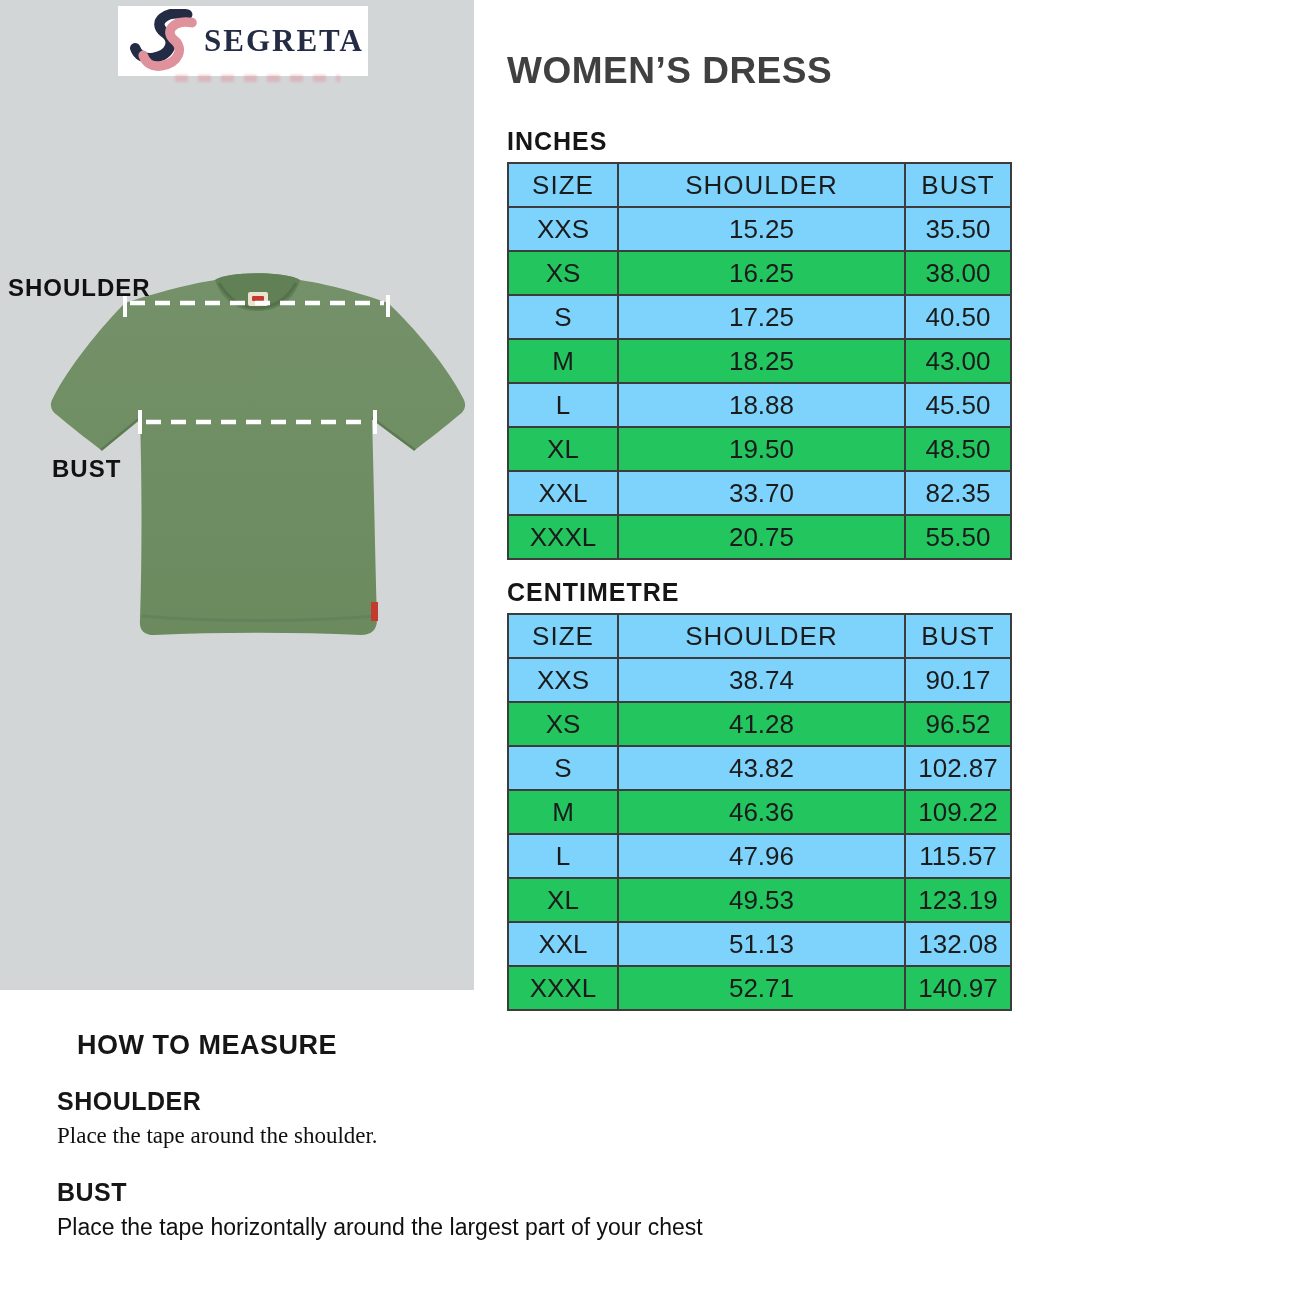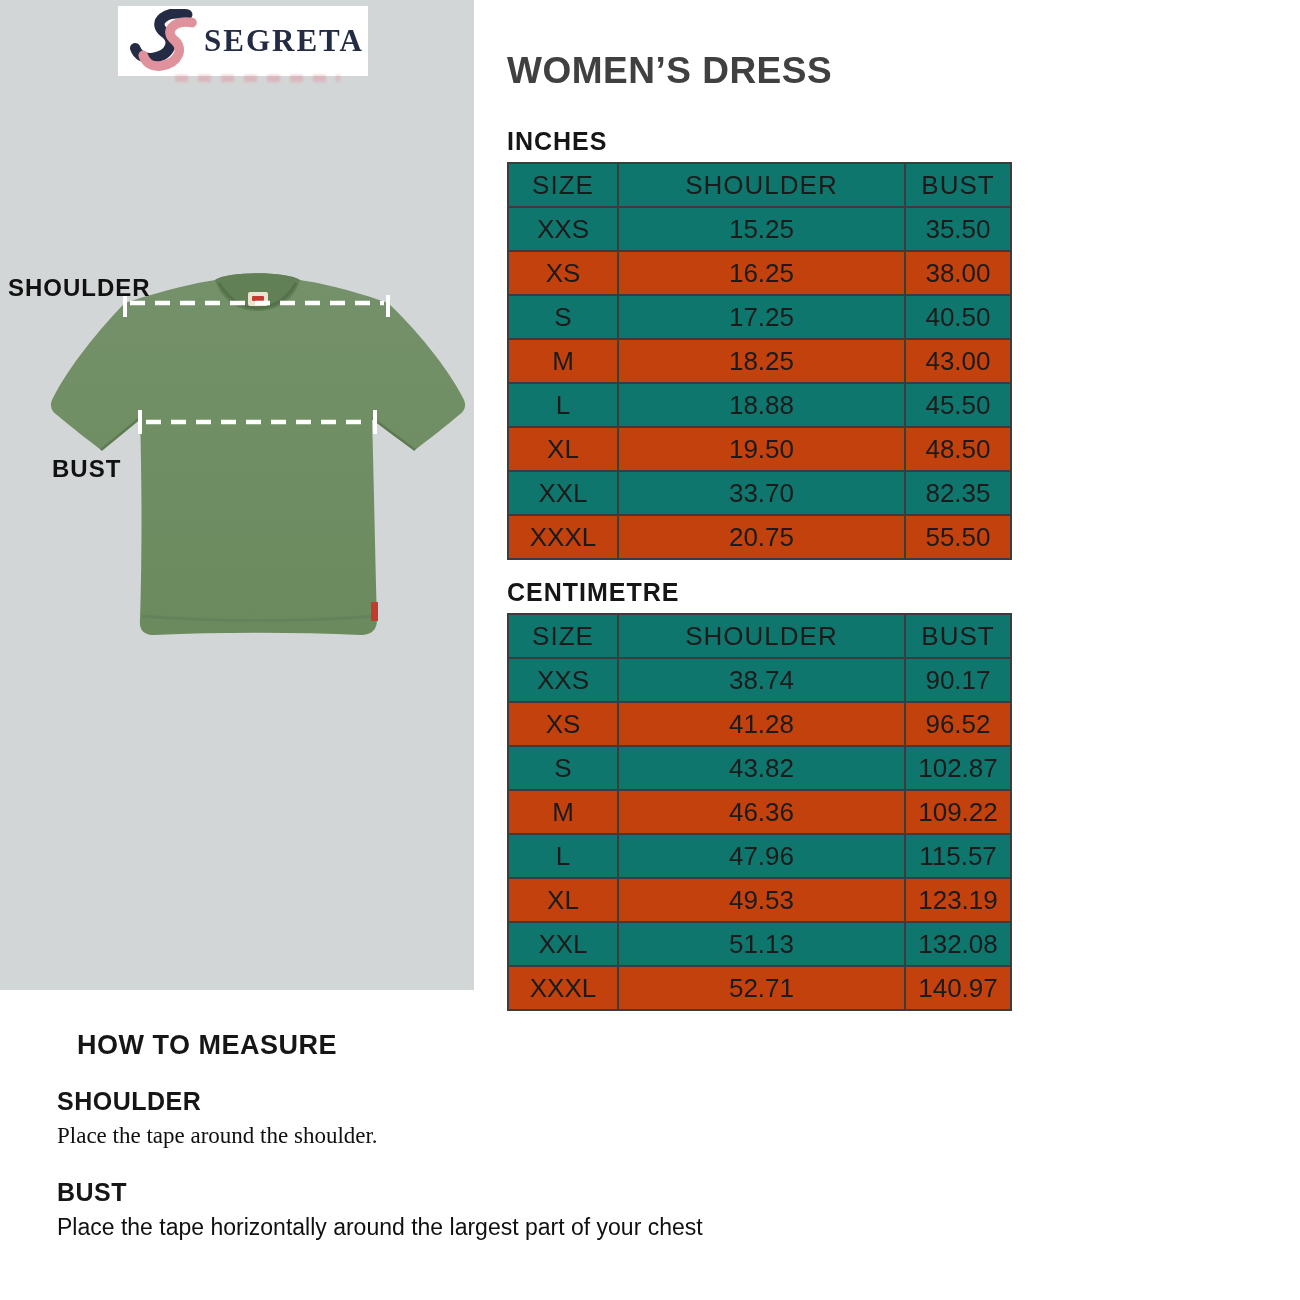--- a/index.html
+++ b/index.html
@@ -24,27 +24,27 @@
   .page-title{position:absolute;left:507px;top:50px;font-size:37px;font-weight:800;letter-spacing:.5px;color:#404040;}
   .table-caption{position:absolute;font-size:25px;font-weight:800;letter-spacing:1px;color:#161616;}
   .caption-in{left:507px;top:127px;}
   .caption-cm{left:507px;top:578px;}
   .table-wrap{position:absolute;left:507px;width:503px;}
   .wrap-in{top:162px;}
   .wrap-cm{top:613px;}
   table.size-table{border-collapse:collapse;width:503px;table-layout:fixed;}
   .size-table td,.size-table th{
     border:2px solid #3c3c3c;height:42px;padding:0;text-align:center;vertical-align:middle;
-    font-size:26px;font-weight:400;color:#1b1b1b;background:#0f766e;
+    font-size:26px;font-weight:400;color:#1b1b1b;background:#7dd3fc;
   }
   .size-table th{font-weight:400;letter-spacing:1px;}
   .size-table col.c-size{width:110px;}
   .size-table col.c-shoulder{width:287px;}
   .size-table col.c-bust{width:106px;}
-  .size-table tr.alt td{background:#c2410c;}
+  .size-table tr.alt td{background:#22c55e;}
   
   .htm-title{position:absolute;left:57px;top:1030px;font-size:27px;font-weight:800;letter-spacing:.5px;margin-left:20px;}
   .htm-h1{position:absolute;left:57px;top:1087px;font-size:25px;font-weight:800;letter-spacing:.5px;}
   .htm-t1{position:absolute;left:57px;top:1123px;font-size:23px;font-weight:400;color:#101010;font-family:Liberation Serif, serif;}
   .htm-h2{position:absolute;left:57px;top:1178px;font-size:25px;font-weight:800;letter-spacing:.5px;}
   .htm-t2{position:absolute;left:57px;top:1214px;font-size:23px;font-weight:400;color:#101010;}
 </style>
 </head>
 <body>
 

